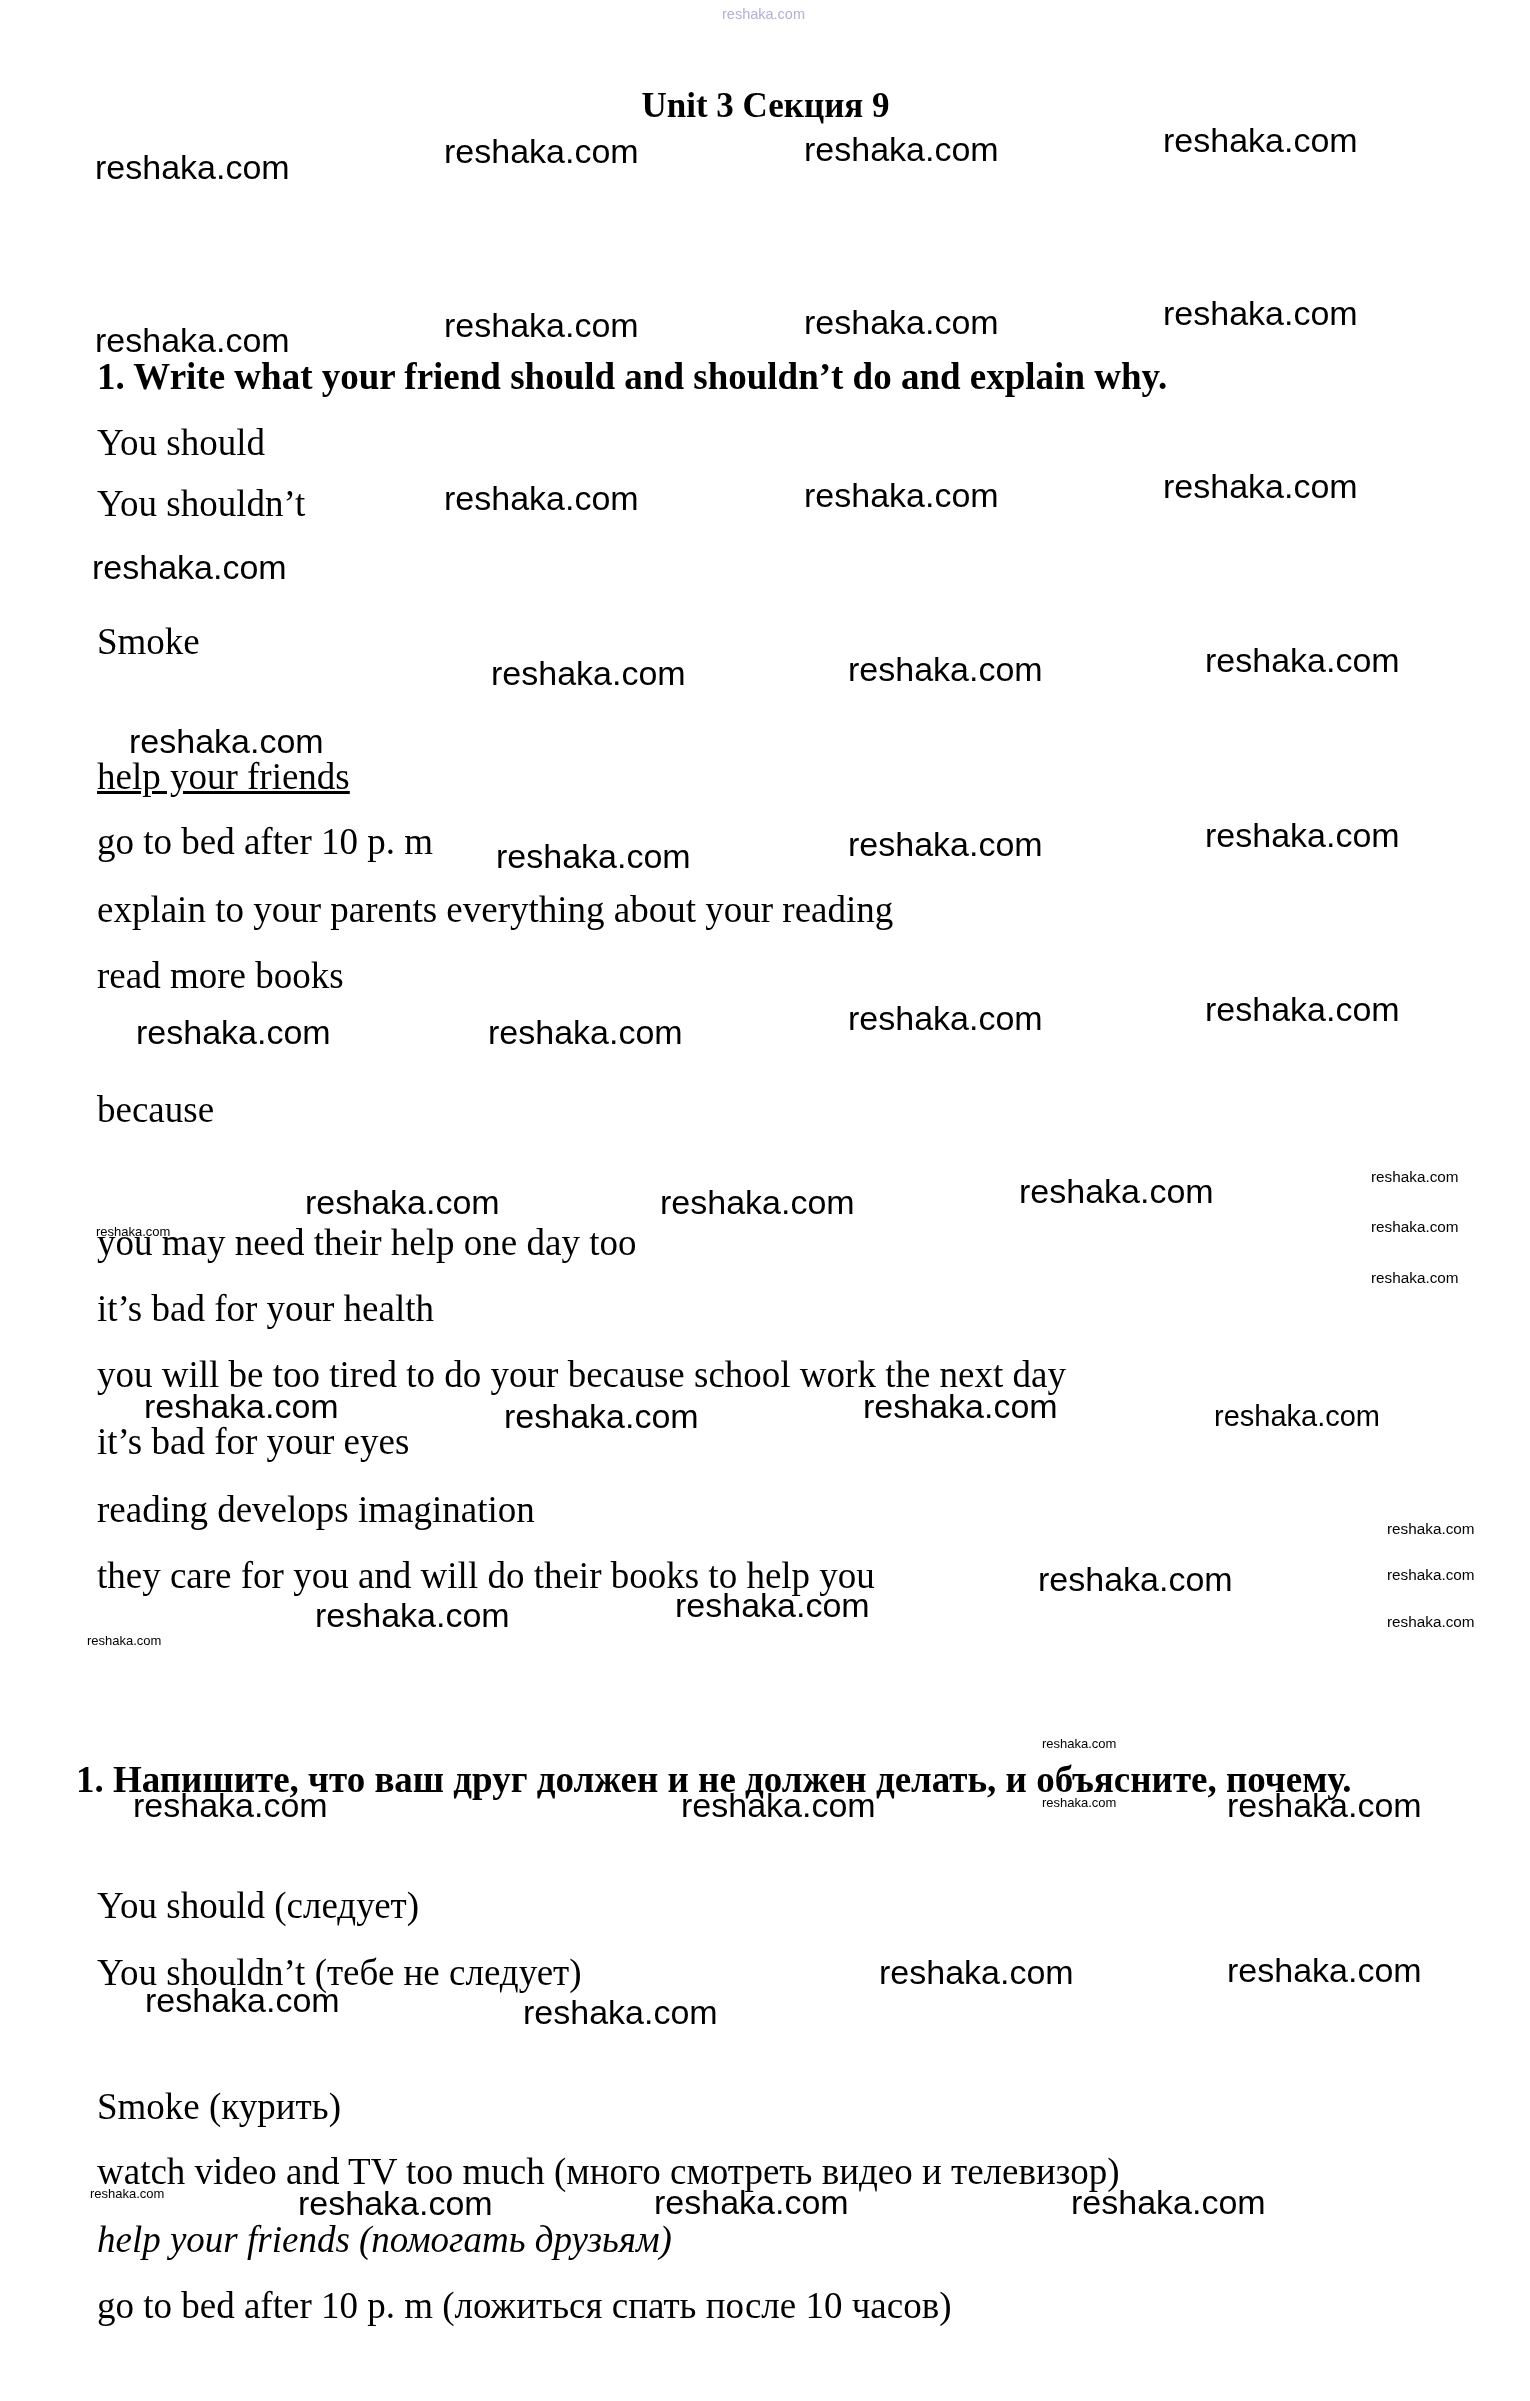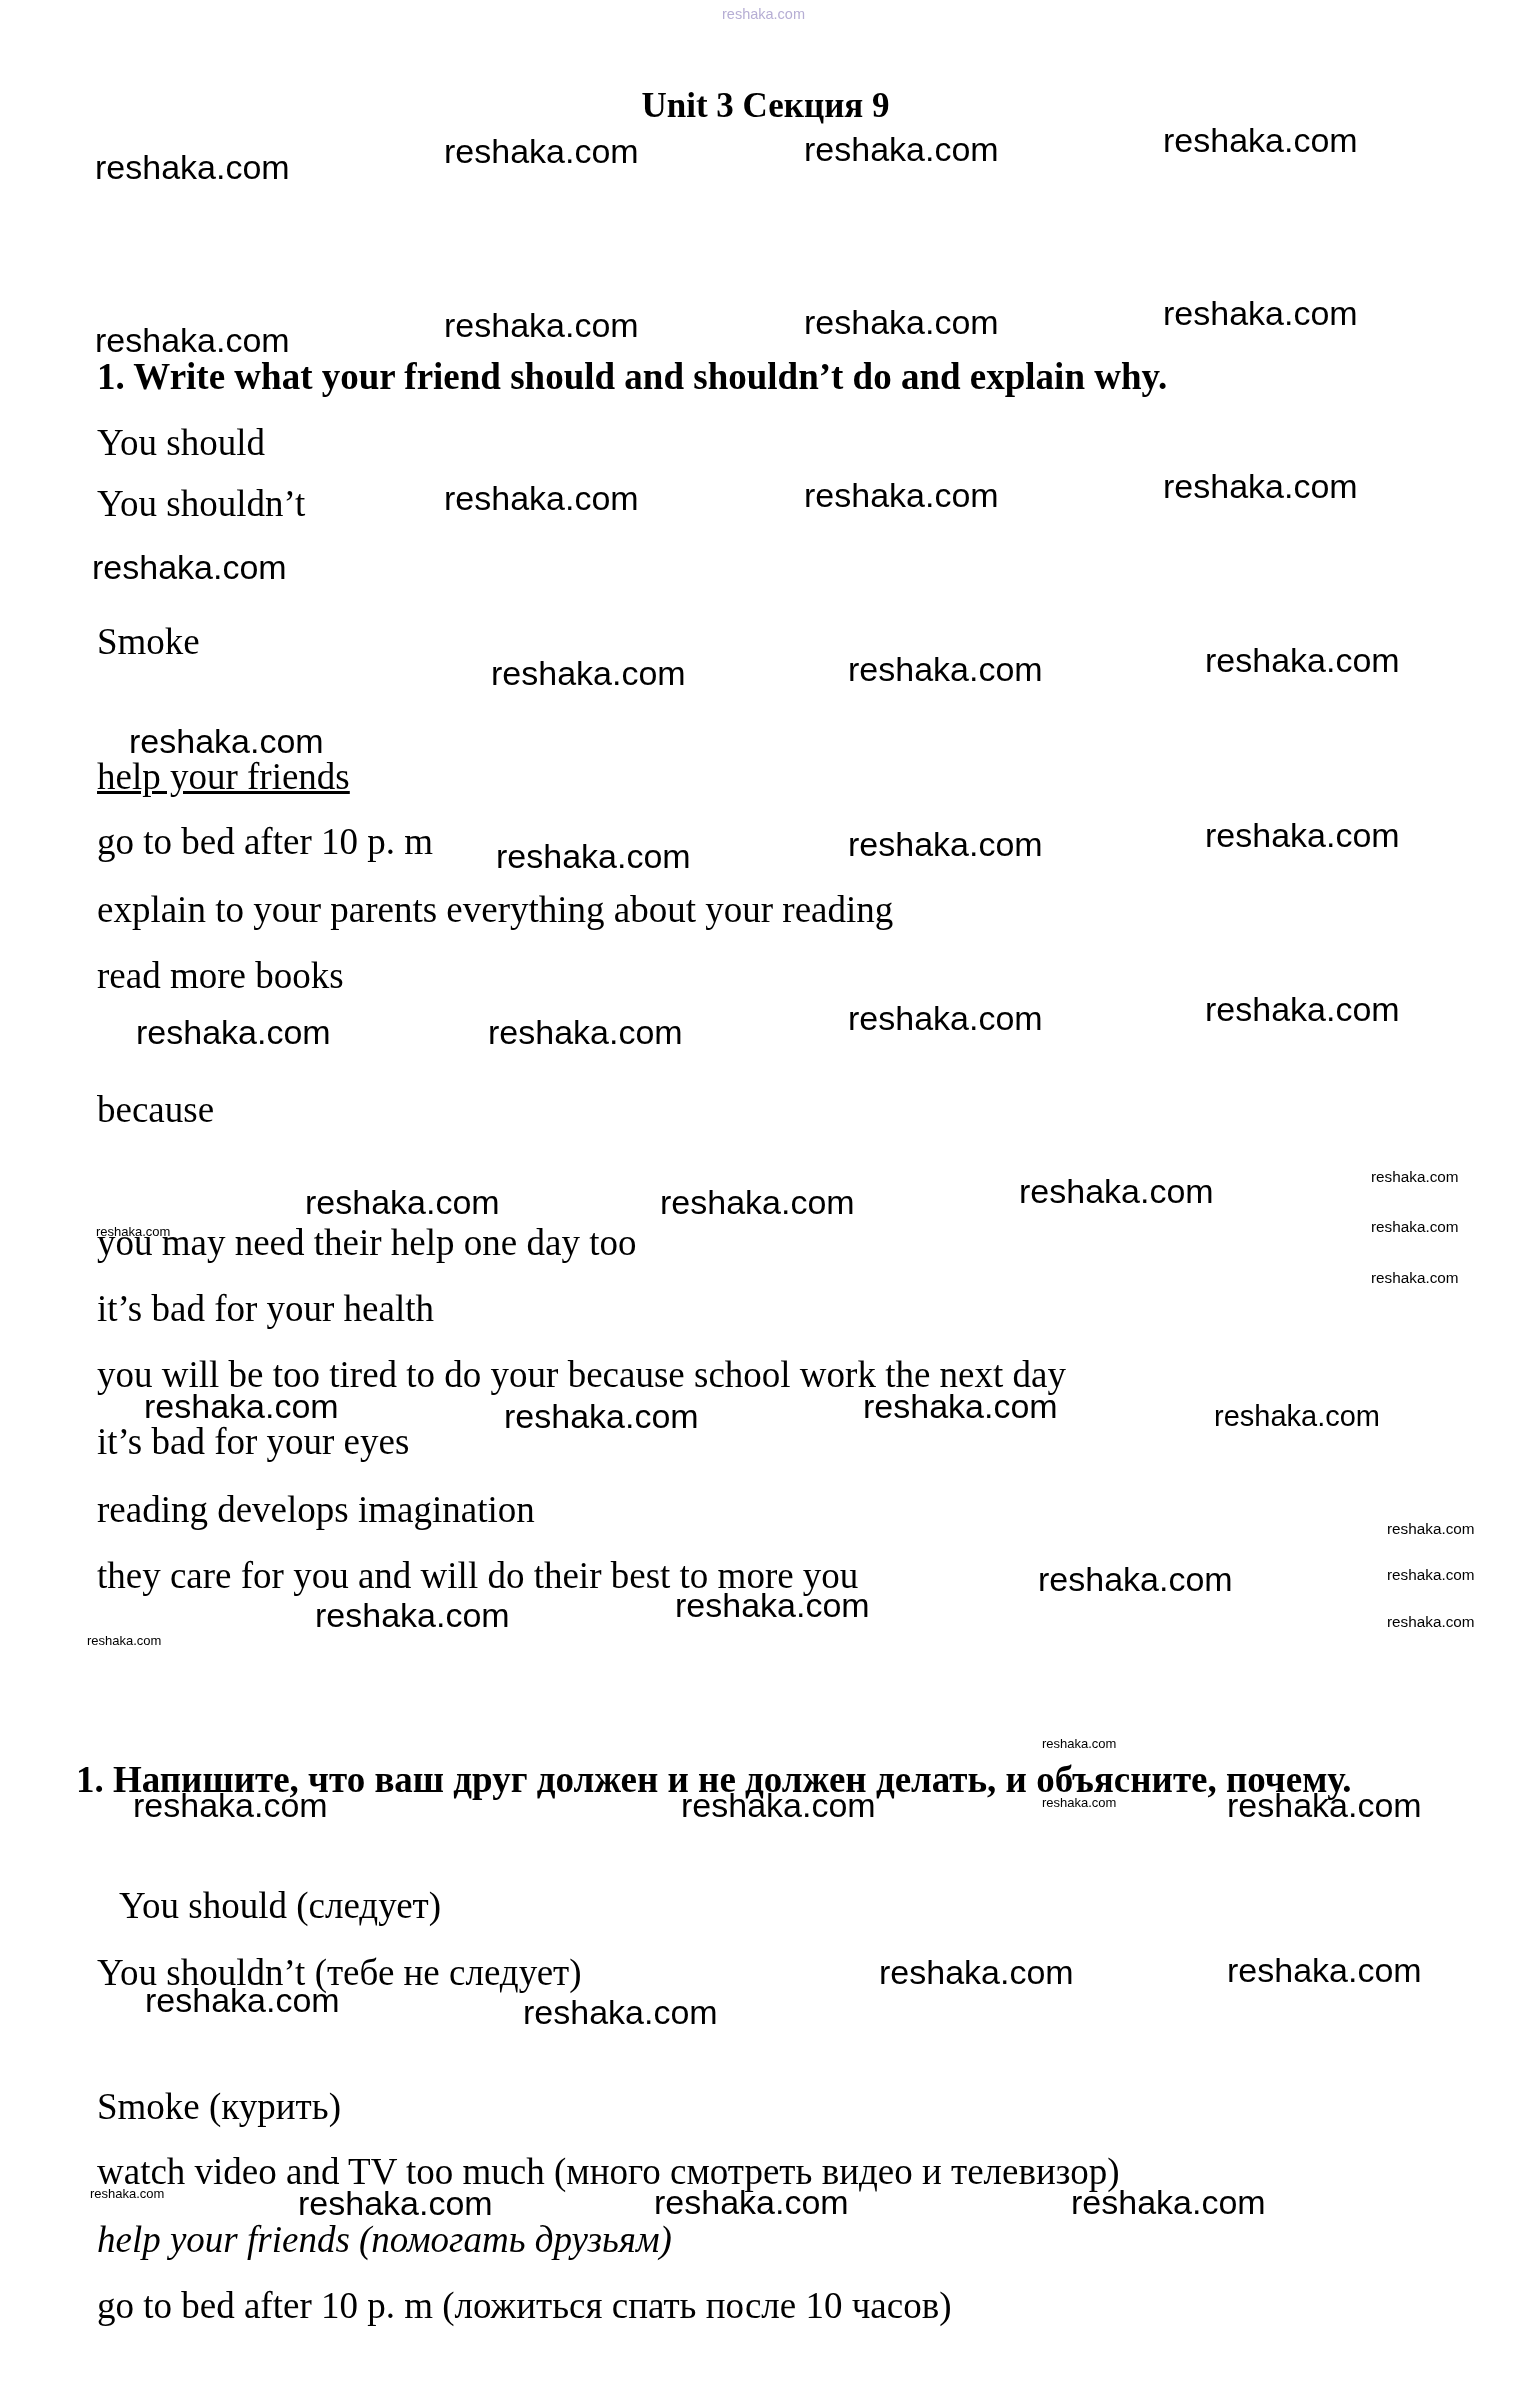--- a/index.html
+++ b/index.html
@@ -114,39 +114,39 @@
   <div class="line" style="top:1287px;">it’s bad for your health</div>
   <div class="line" style="top:1353px;">you will be too tired to do your because school work the next day</div>
 
   <span class="wm" style="left:144px; top:1387px;">reshaka.com</span>
   <span class="wm" style="left:504px; top:1397px;">reshaka.com</span>
   <span class="wm" style="left:863px; top:1387px;">reshaka.com</span>
   <span class="wm" style="left:1214px; top:1400px; font-size:29px;">reshaka.com</span>
 
   <div class="line" style="top:1420px;">it’s bad for your eyes</div>
   <div class="line" style="top:1488px;">reading develops imagination</div>
-  <div class="line" style="top:1554px;">they care for you and will do their best to more you</div>
+  <div class="line" style="top:1554px;">they care for you and will do their books to help you</div>
 
   <span class="wm" style="left:1038px; top:1560px;">reshaka.com</span>
   <span class="wm" style="left:315px; top:1596px;">reshaka.com</span>
   <span class="wm" style="left:675px; top:1586px;">reshaka.com</span>
   <span class="wm sm" style="left:1387px; top:1520px;">reshaka.com</span>
   <span class="wm sm" style="left:1387px; top:1566px;">reshaka.com</span>
   <span class="wm sm" style="left:1387px; top:1613px;">reshaka.com</span>
   <span class="wm xs" style="left:87px; top:1633px;">reshaka.com</span>
 
   <span class="wm xs" style="left:1042px; top:1736px;">reshaka.com</span>
   <div class="ru-heading" style="top:1749px;">1. Напишите, что ваш друг должен и не должен делать, и объясните, почему.</div>
   <span class="wm xs" style="left:1042px; top:1795px;">reshaka.com</span>
 
   <span class="wm" style="left:133px; top:1786px;">reshaka.com</span>
   <span class="wm" style="left:681px; top:1786px;">reshaka.com</span>
   <span class="wm" style="left:1227px; top:1786px;">reshaka.com</span>
 
-  <div class="line" style="top:1884px;margin-left:22px;">You should (следует)</div>
+  <div class="line" style="top:1884px;">You should (следует)</div>
   <div class="line" style="top:1951px;">You shouldn’t (тебе не следует)</div>
 
   <span class="wm" style="left:879px; top:1953px;">reshaka.com</span>
   <span class="wm" style="left:1227px; top:1951px;">reshaka.com</span>
   <span class="wm" style="left:145px; top:1981px;">reshaka.com</span>
   <span class="wm" style="left:523px; top:1993px;">reshaka.com</span>
 
   <div class="line" style="top:2085px;">Smoke (курить)</div>
   <div class="line" style="top:2150px;">watch video and TV too much (много смотреть видео и телевизор)</div>
 

